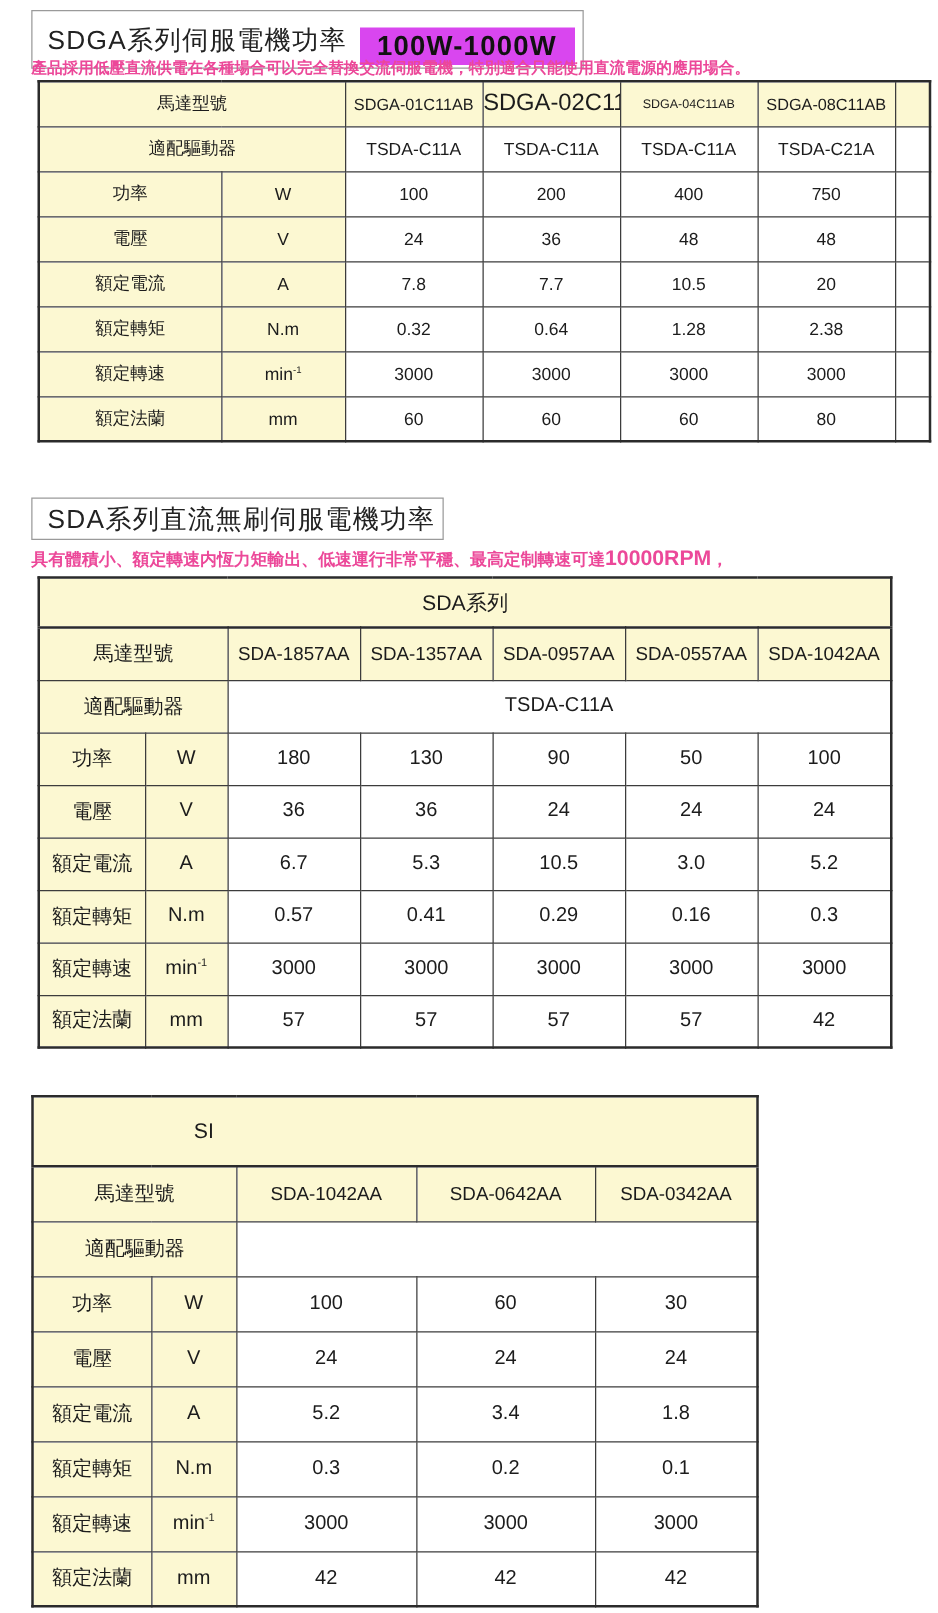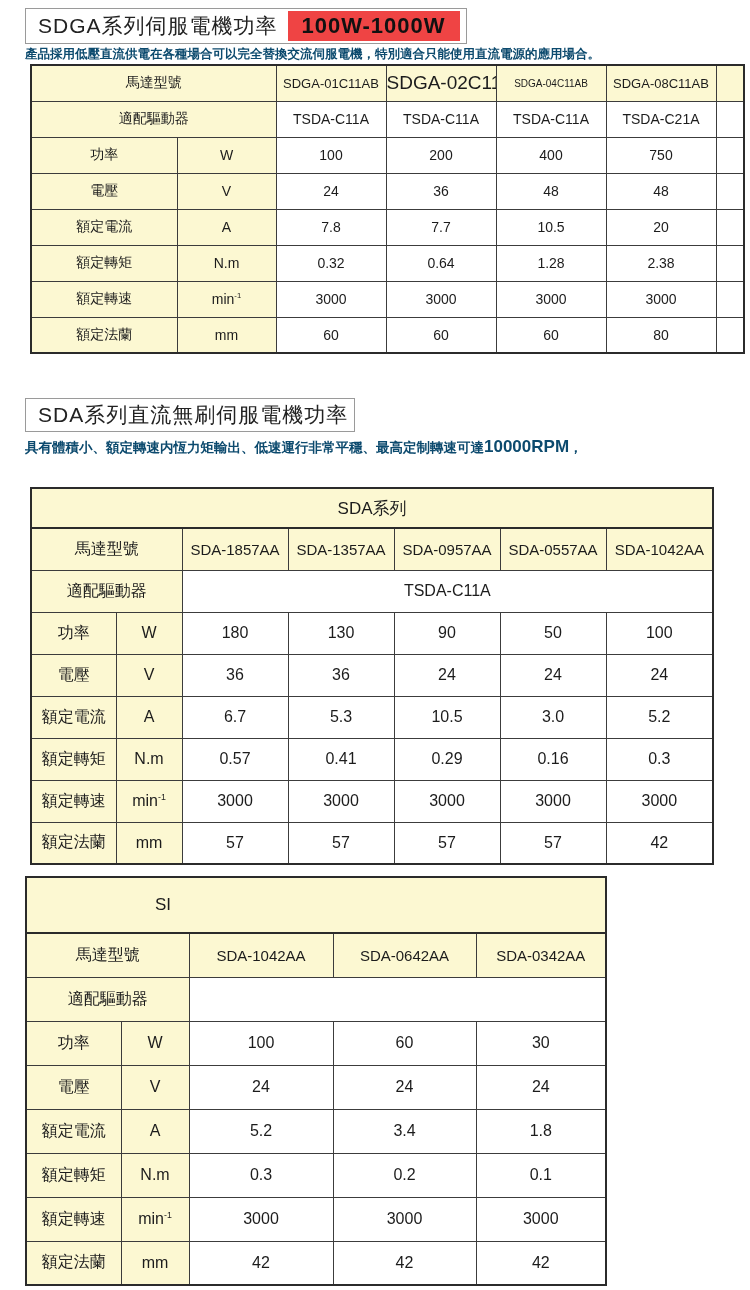--- a/index.html
+++ b/index.html
@@ -7,40 +7,40 @@
     width:750px;height:1290px;position:relative;background:#ffffff;
     font-family:"Liberation Sans","DejaVu Sans",sans-serif;color:#1a1a1a;
     overflow:hidden;
   }
   .title-box{
     position:absolute;left:25px;display:inline-flex;align-items:center;
     border:1px solid #9a9a9a;padding:2px 6px 2px 12px;background:#fff;
     font-size:21px;color:#222;letter-spacing:1px;white-space:nowrap;
   }
   .title-range{
-    display:inline-block;background:#ef4444;font-weight:bold;font-size:22px;
-    padding:2px 14px;margin-left:10px;letter-spacing:1px;color:#111;
-  }
-  .para{position:absolute;left:25px;font-weight:bold;color:#0c4a6e;white-space:nowrap;}
+    display:inline-block;background:#d946ef;font-weight:bold;font-size:22px;
+    padding:2px 14px;margin-left:10px;letter-spacing:1px;color:#111;margin-top:11px;
+  }
+  .para{position:absolute;left:25px;font-weight:bold;color:#ec4899;white-space:nowrap;}
   #para1{top:46px;font-size:12.5px;}
   #para2{top:436px;font-size:13.5px;line-height:21px;}
   #para2 .rpm{font-size:17px;}
   table.spec{
     position:absolute;border-collapse:collapse;table-layout:fixed;background:#fff;
     border:2px solid #2b2b2b;
   }
   table.spec td{
     border:1px solid #3c3c3c;text-align:center;vertical-align:middle;
     padding:0;overflow:hidden;white-space:nowrap;color:#1c1c1c;
   }
   table.spec td.y{background:#fcf8d2;}
   table.spec tr.series-row td{border-bottom:2px solid #2b2b2b;}
   sup{font-size:0.55em;vertical-align:super;}
   #table1{left:30px;top:64px;}
-  #table2{left:30px;top:487px;}
+  #table2{left:30px;top:461px;}
   #table3{left:25px;top:876px;}
 </style>
 </head>
 <body>
 
 <div class="title-box" style="top:8px;">
   <span>SDGA系列伺服電機功率</span>
   <span class="title-range">100W-1000W</span>
 </div>
 

